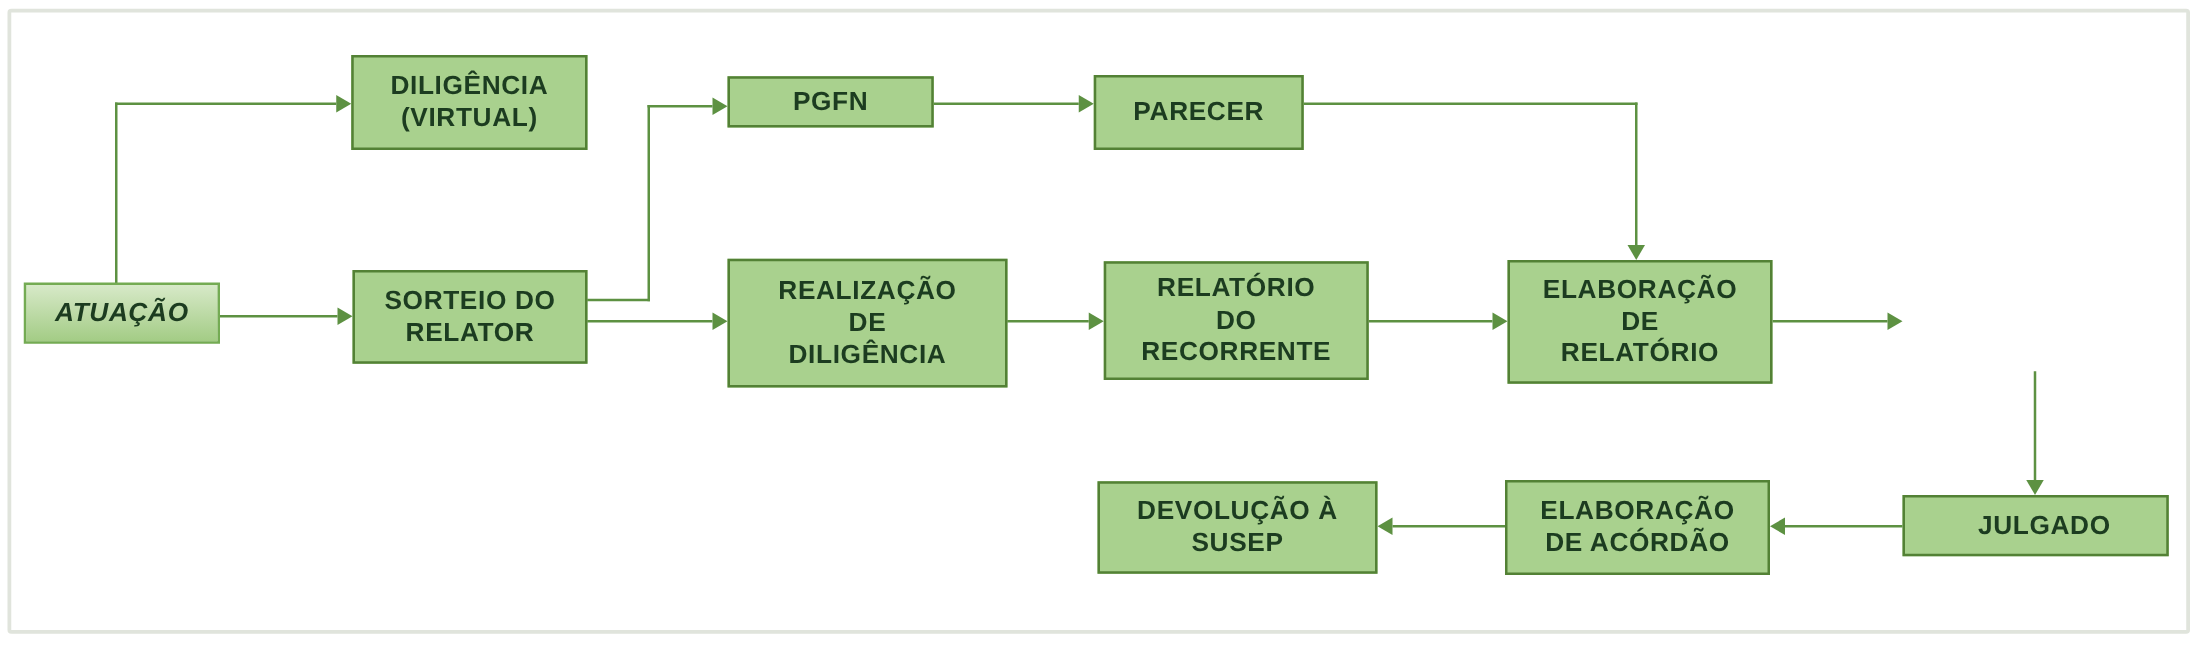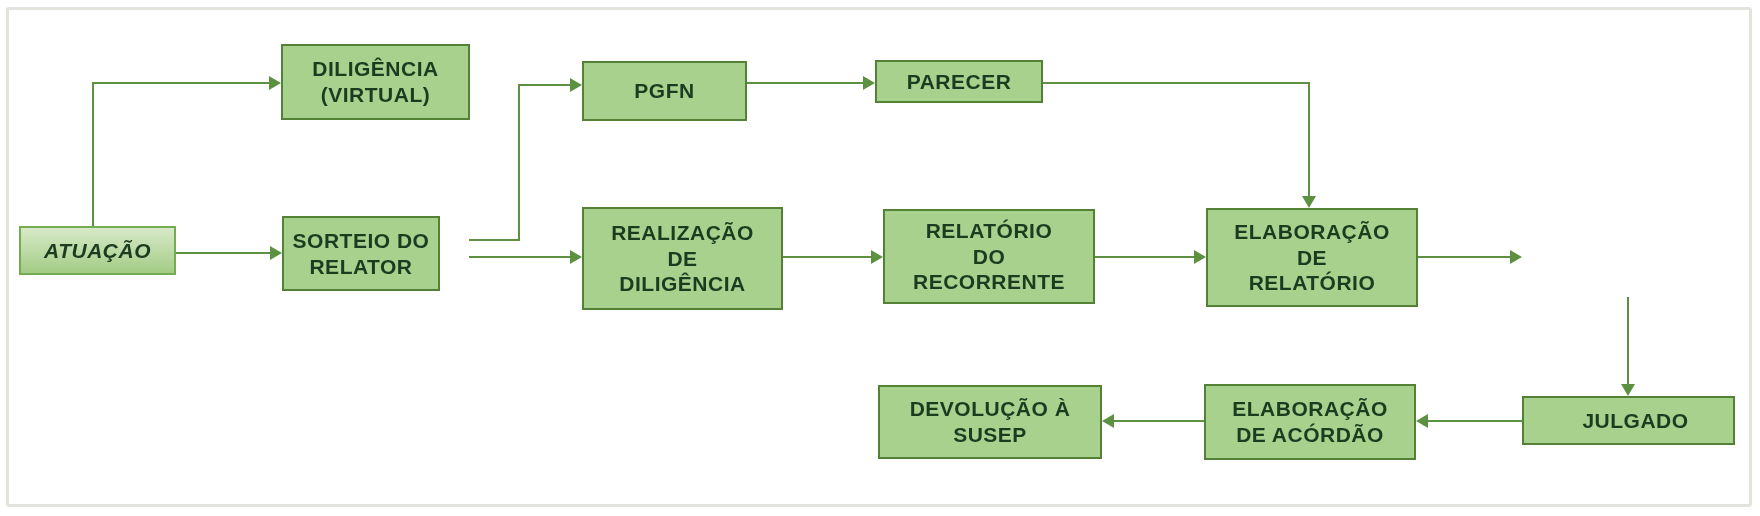--- a/index.html
+++ b/index.html
@@ -97,34 +97,34 @@
 
   <div class="node start" style="left:19px; top:226px; width:157px; height:49px;font-style:italic;">
     <span>ATUAÇÃO</span>
   </div>
 
   <div class="node" style="left:281px; top:44px; width:189px; height:76px;">
     <span>DILIGÊNCIA
 (VIRTUAL)</span>
   </div>
 
-  <div class="node" style="left:282px; top:216px; width:158px; height:75px;">
+  <div class="node" style="left:282px; top:216px; width:188px; height:75px;">
     <span>SORTEIO DO
 RELATOR</span>
   </div>
 
-  <div class="node" style="left:582px; top:61px; width:165px; height:60px;text-align:right;">
+  <div class="node" style="left:582px; top:61px; width:165px; height:41px;text-align:right;">
     <span>PGFN</span>
   </div>
 
-  <div class="node" style="left:875px; top:60px; width:168px; height:43px;">
+  <div class="node" style="left:875px; top:60px; width:168px; height:60px;">
     <span>PARECER</span>
   </div>
 
-  <div class="node" style="left:582px; top:207px; width:201px; height:103px;">
+  <div class="node" style="left:582px; top:207px; width:224px; height:103px;">
     <span>REALIZAÇÃO
 DE
 DILIGÊNCIA</span>
   </div>
 
   <div class="node" style="left:883px; top:209px; width:212px; height:95px;">
     <span>RELATÓRIO
 DO
 RECORRENTE</span>
   </div>

